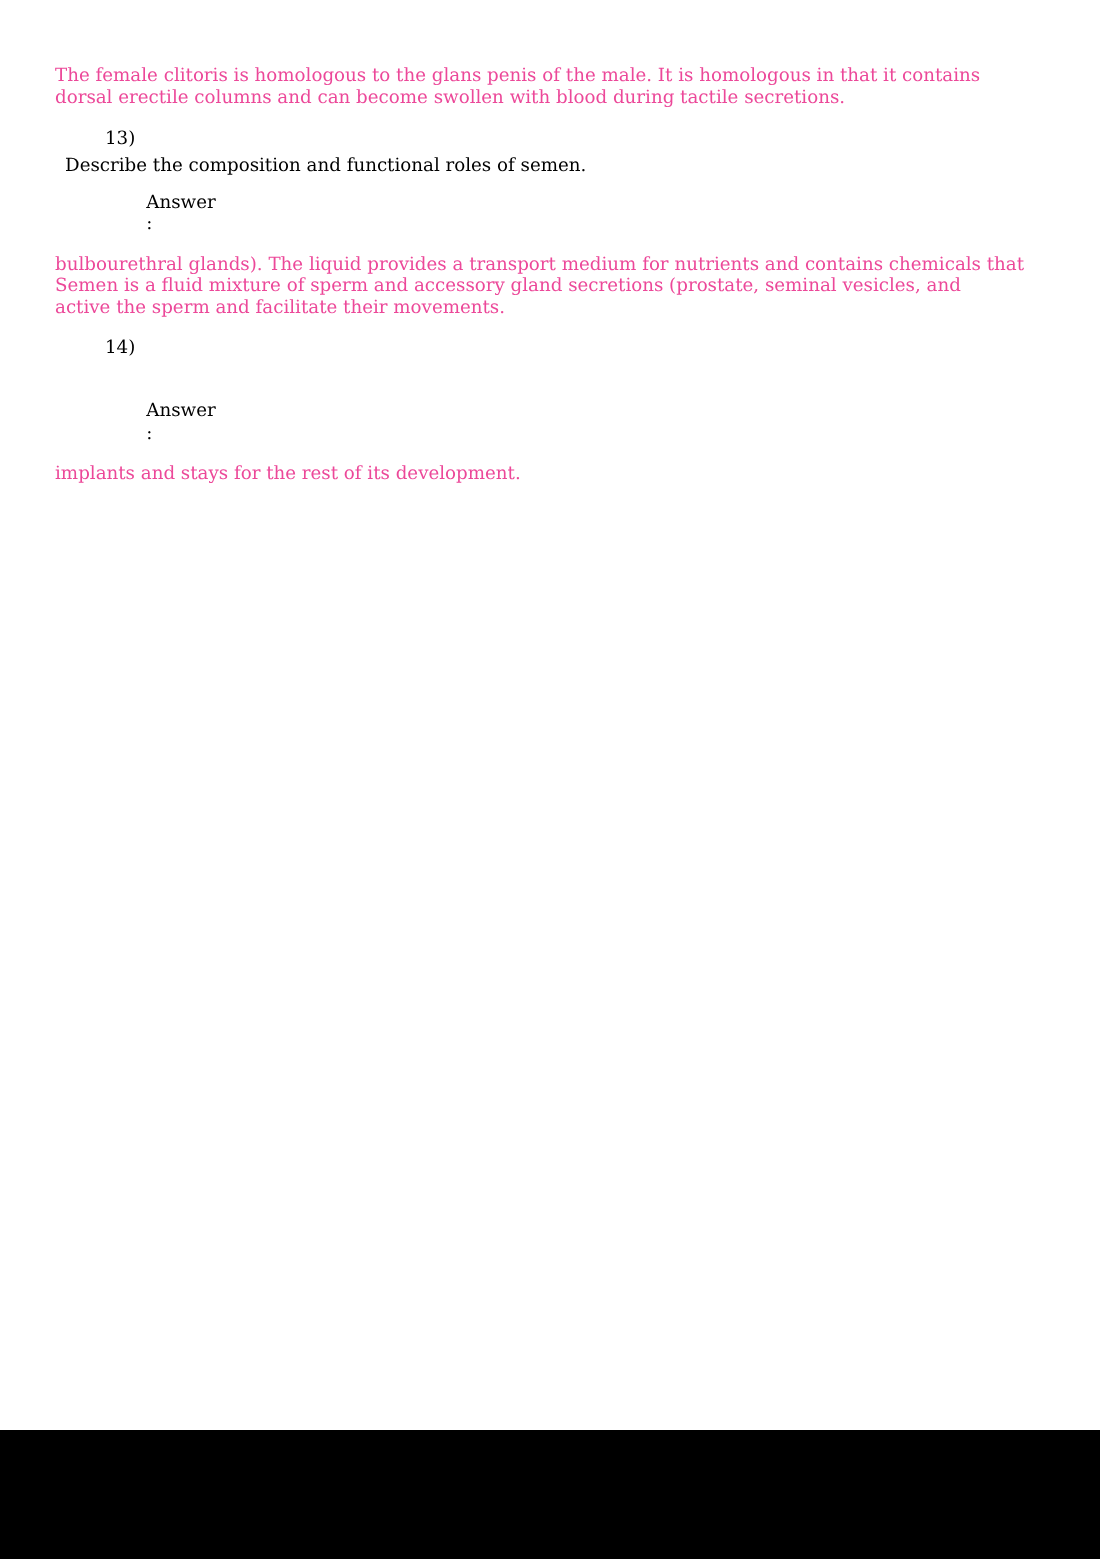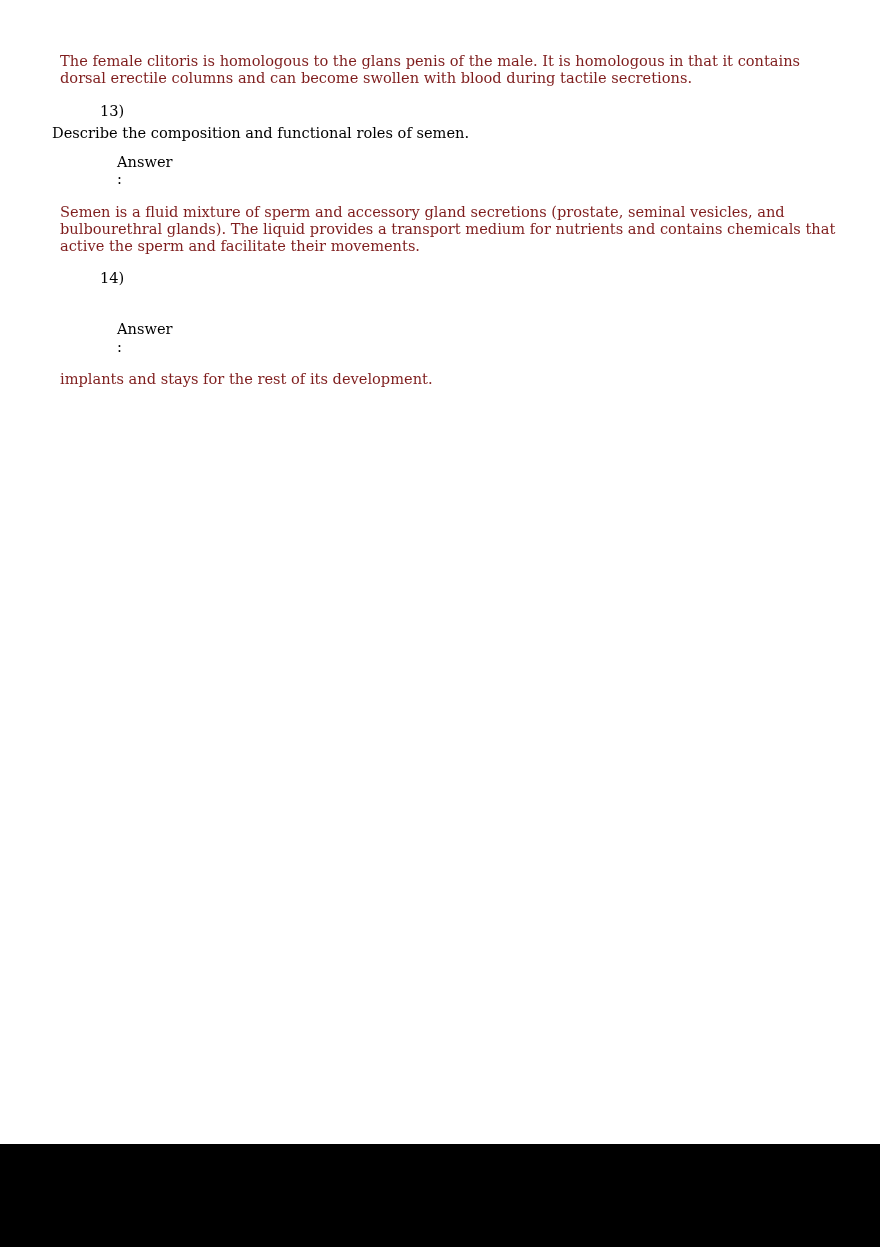--- a/index.html
+++ b/index.html
@@ -24,48 +24,48 @@
     .txt {
       position: absolute;
       font-family: "DejaVu Serif", serif;
       font-size: 14.6px;
       line-height: 17px;
       color: #000000;
       white-space: nowrap;
     }
     .para {
       position: absolute;
-      left: 60px;
+      left: 44px;
       width: 800px;
       font-family: "DejaVu Serif", serif;
       font-size: 14.6px;
       line-height: 17px;
-      color: #7f1d1d;
+      color: #ec4899;
     }
     .para .ln { display: block; white-space: nowrap; }
-    .qnum { left: 84px; margin-left: 16px; }
+    .qnum { left: 84px; }
     .ans { left: 117px; }
   </style>
 </head>
 <body>
 
 <div class="page">
 
   <div class="para" style="top:52px;">
     <span class="ln">The female clitoris is homologous to the glans penis of the male. It is homologous in that it contains</span>
     <span class="ln">dorsal erectile columns and can become swollen with blood during tactile secretions.</span>
   </div>
 
   <div class="txt qnum" style="top:102px;">13)</div>
   <div class="txt" style="left:52px; top:124px;">Describe the composition and functional roles of semen.</div>
   <div class="txt ans" style="top:153px;">Answer</div>
   <div class="txt ans" style="top:170px;">:</div>
   <div class="para" style="top:203px;">
+    <span class="ln">bulbourethral glands). The liquid provides a transport medium for nutrients and contains chemicals that</span>
     <span class="ln">Semen is a fluid mixture of sperm and accessory gland secretions (prostate, seminal vesicles, and</span>
-    <span class="ln">bulbourethral glands). The liquid provides a transport medium for nutrients and contains chemicals that</span>
     <span class="ln">active the sperm and facilitate their movements.</span>
   </div>
 
   <div class="txt qnum" style="top:269px;">14)</div>
   <div class="txt ans" style="top:320px;">Answer</div>
   <div class="txt ans" style="top:338px;">:</div>
   <div class="para" style="top:370px;">
     <span class="ln">implants and stays for the rest of its development.</span>
   </div>
 

